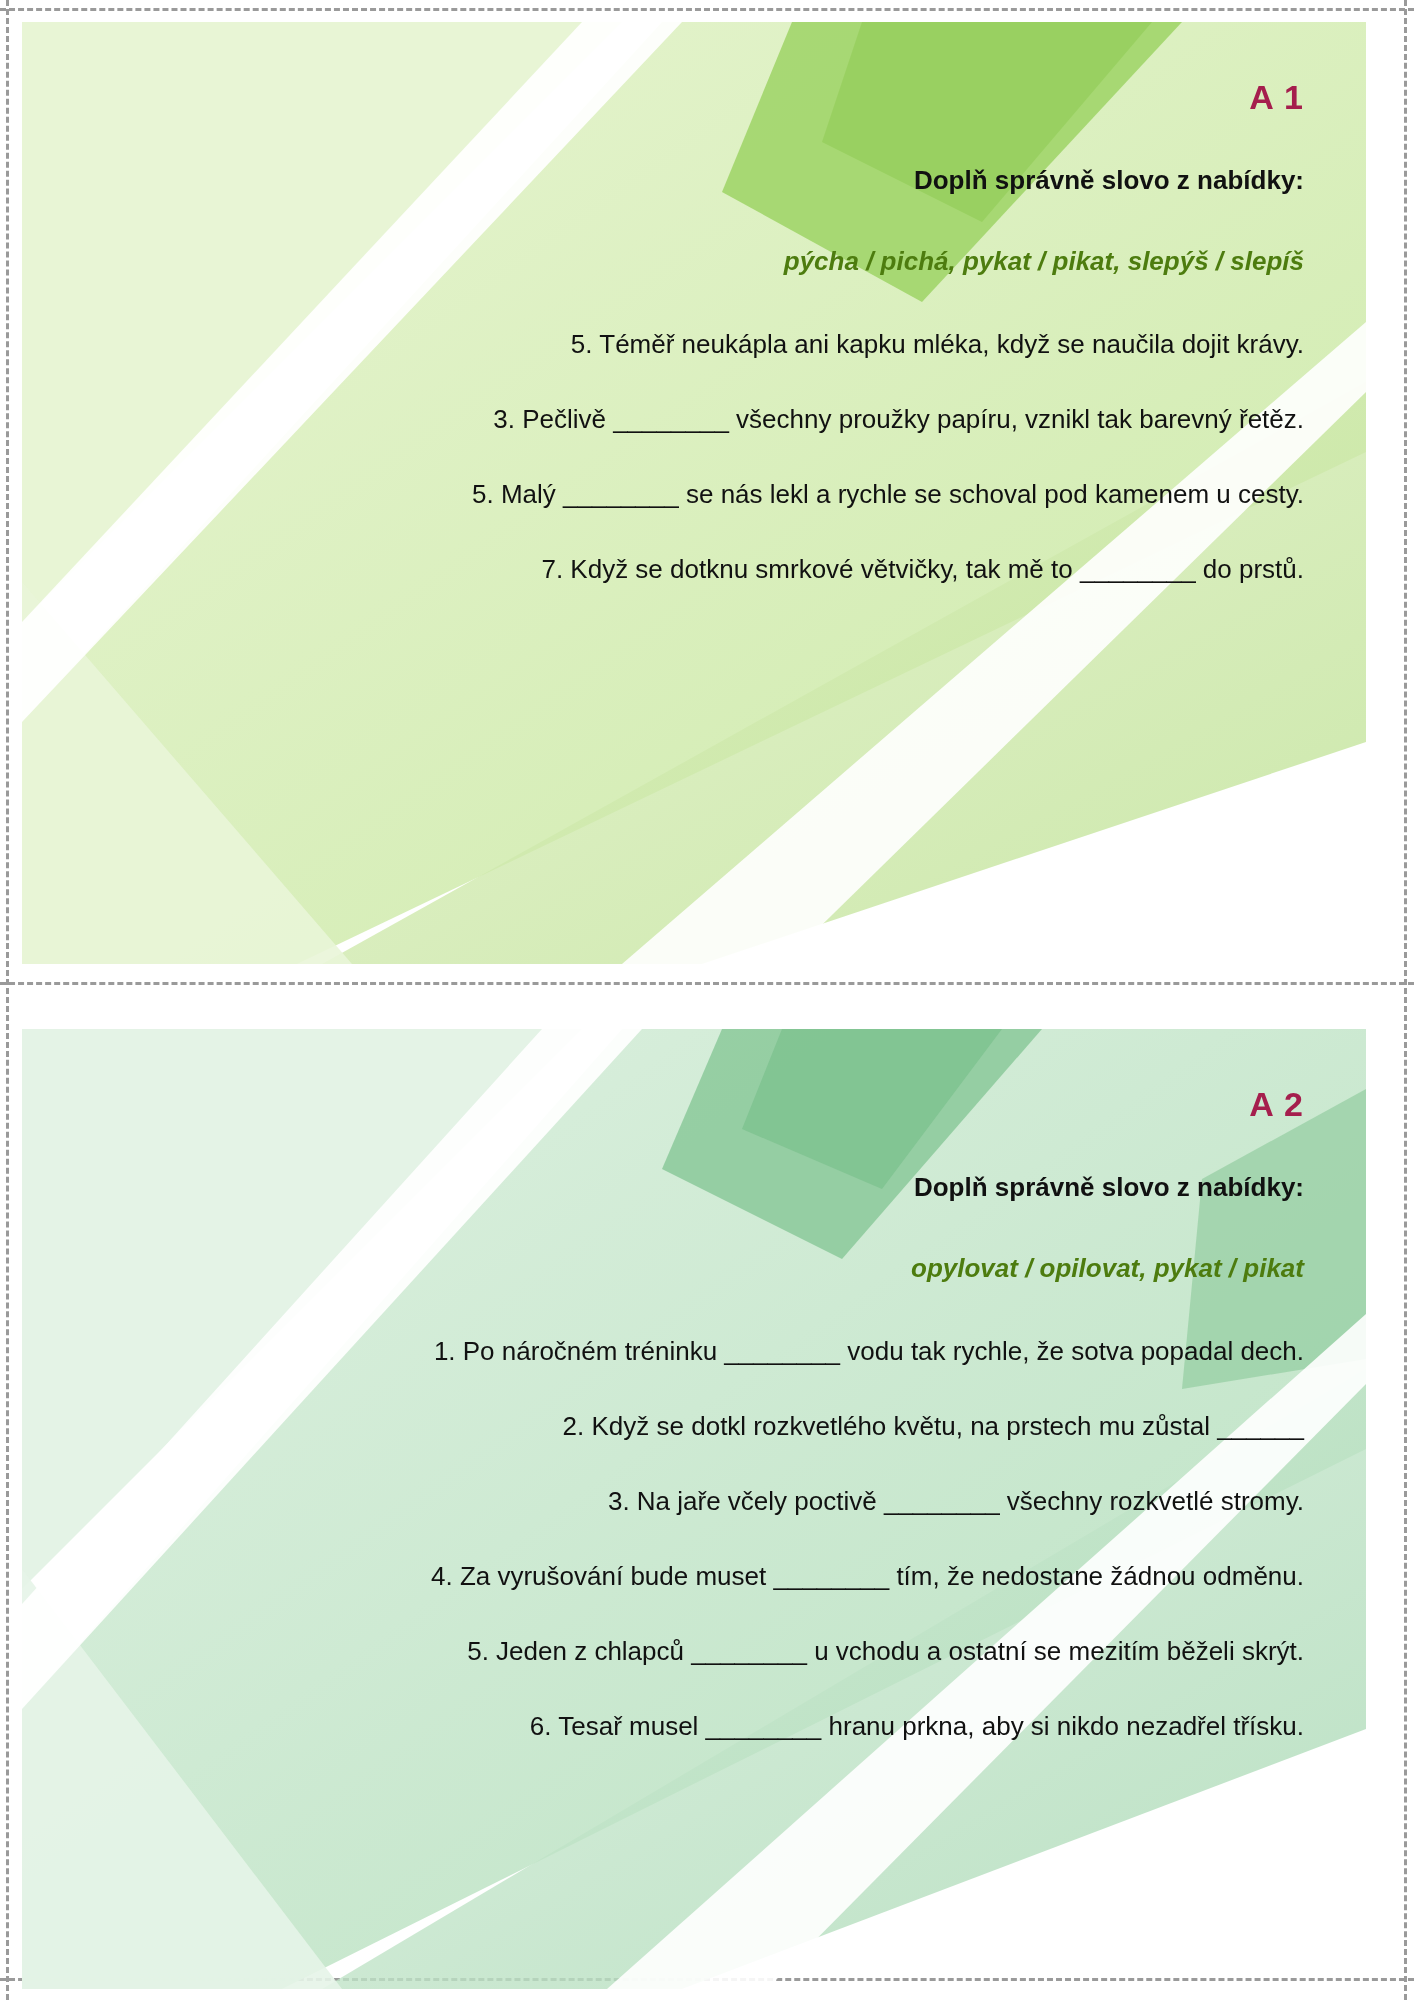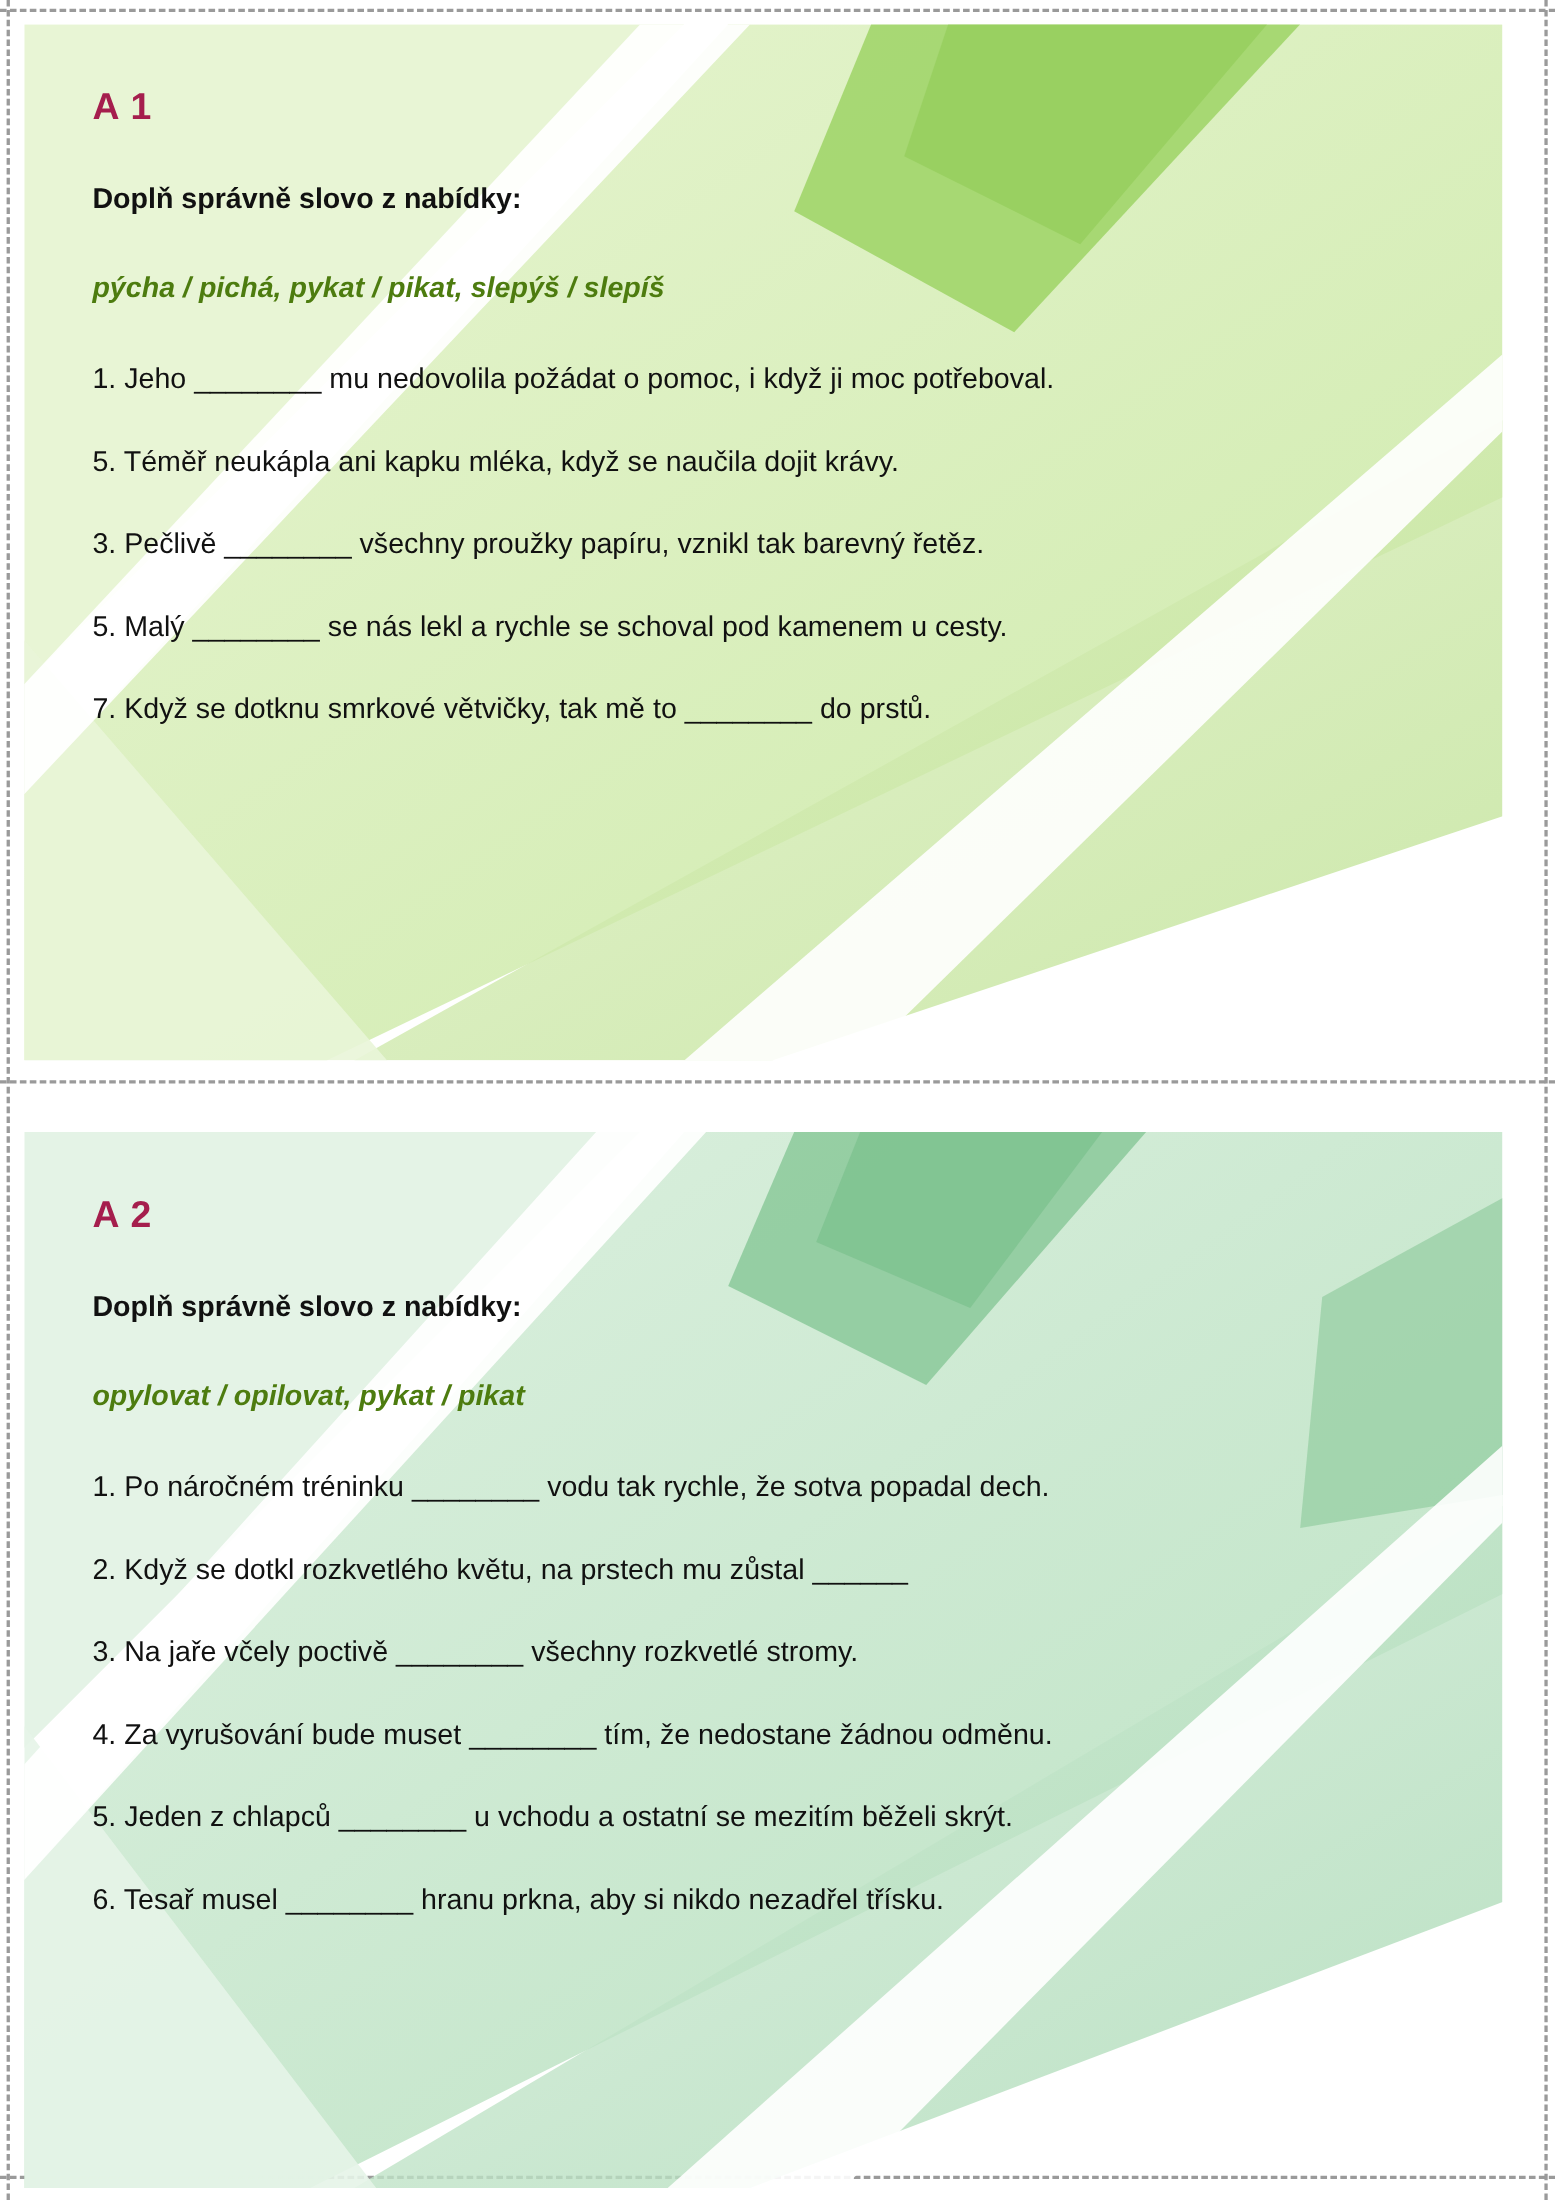--- a/index.html
+++ b/index.html
@@ -52,20 +52,21 @@
   
   .band {
     position: absolute;
     pointer-events: none;
   }
 
   .content {
     position: relative;
     z-index: 5;
     padding: 56px 62px 0 62px;
+    text-align: right;
   }
 
   .card-title {
     color: #a51e4d;
     font-size: 34px;
     font-weight: bold;
     letter-spacing: 1px;
     margin-bottom: 48px;
   }
   .instruction {
@@ -125,21 +126,20 @@
       <polygon points="0,560 330,942 0,942" fill="#e9f5d8" opacity="0.9"></polygon>
 
       <polygon points="560,0 660,0 0,700 0,600" fill="#ffffff" opacity="0.92"></polygon>
       <polygon points="1344,300 1344,370 760,942 600,942" fill="#ffffff" opacity="0.9"></polygon>
     </svg>
 
     <div class="content">
       <div class="card-title">A 1</div>
       <div class="instruction">Doplň správně slovo z nabídky:</div>
       <div class="wordbank">pýcha / pichá, pykat / pikat, slepýš / slepíš</div>
-      <div class="item">1. Jeho ________ mu nedovolila požádat o pomoc, i když ji moc potřeboval.</div>
       <div class="item">5. Téměř neukápla ani kapku mléka, když se naučila dojit krávy.</div>
       <div class="item">3. Pečlivě ________ všechny proužky papíru, vznikl tak barevný řetěz.</div>
       <div class="item">5. Malý ________ se nás lekl a rychle se schoval pod kamenem u cesty.</div>
       <div class="item">7. Když se dotknu smrkové větvičky, tak mě to ________ do prstů.</div>
     </div>
   </div>
 
   <div class="card card-2">
 
     <svg class="band" width="1344" height="960" viewBox="0 0 1344 960">

